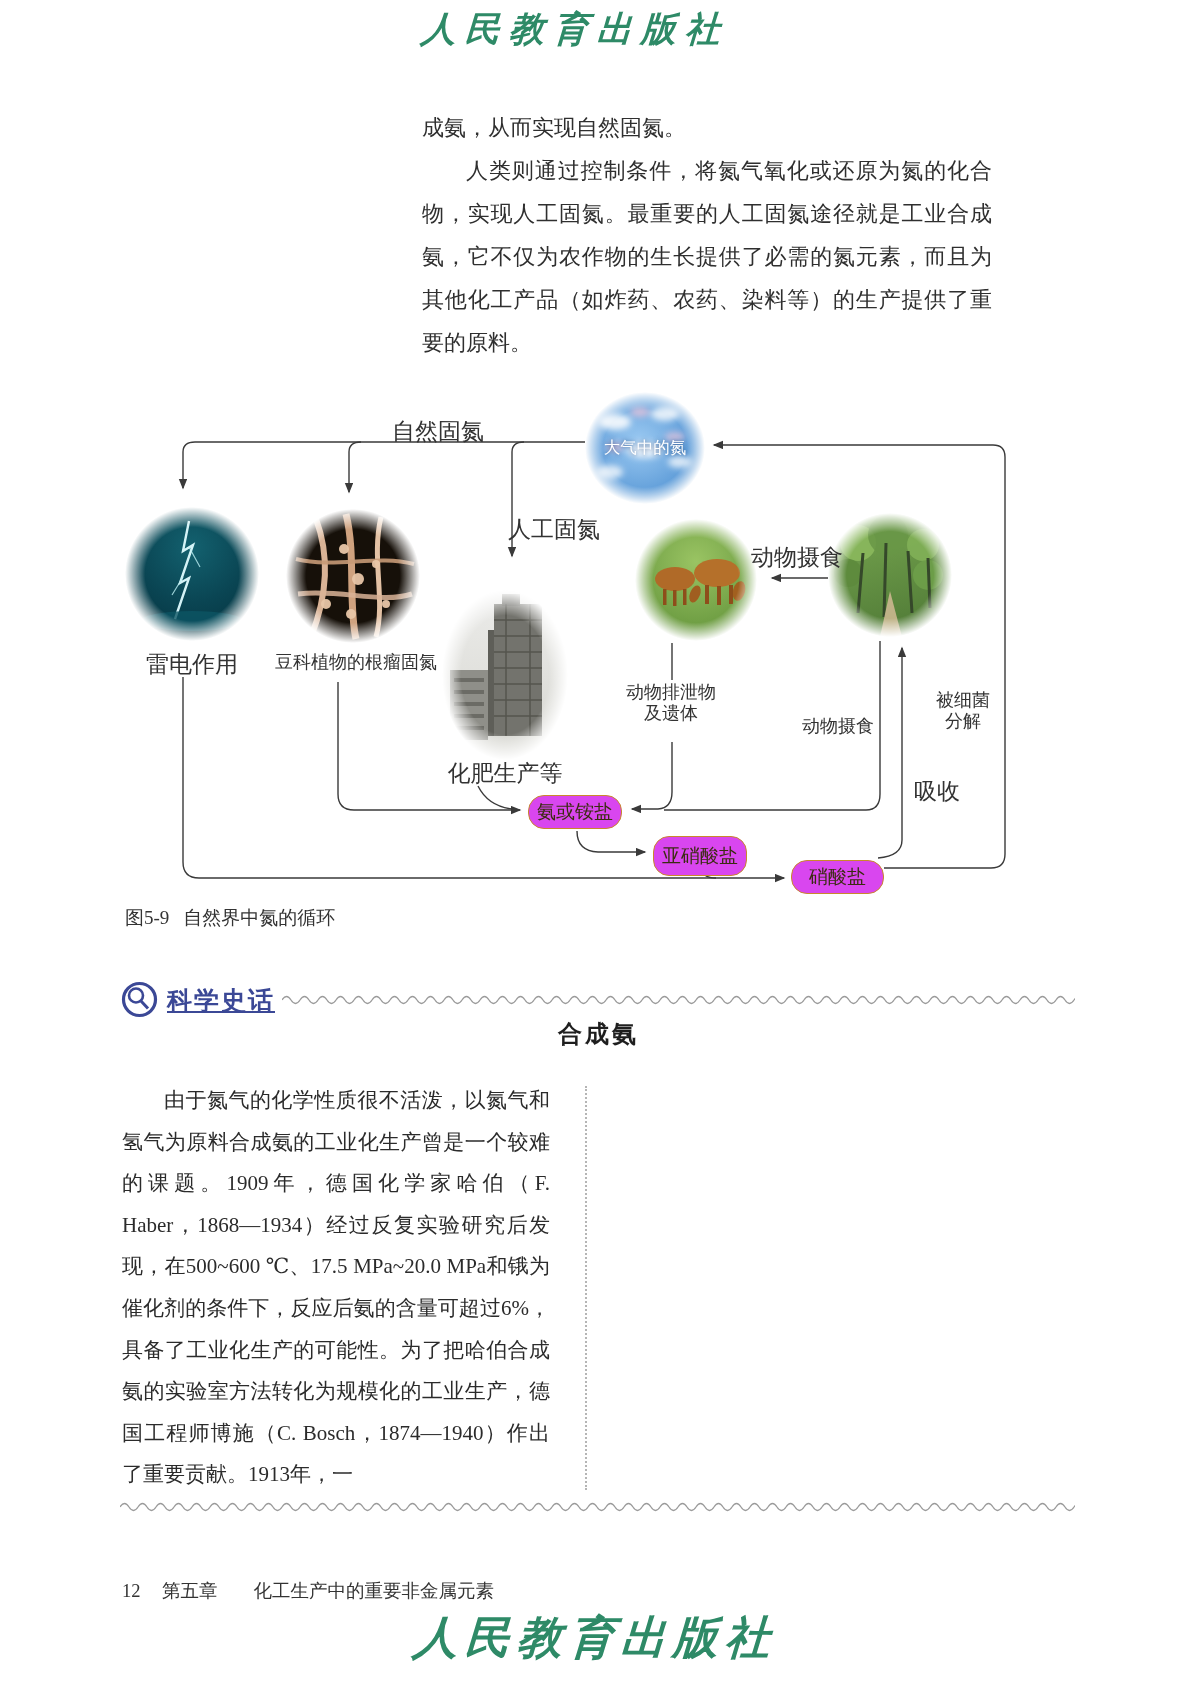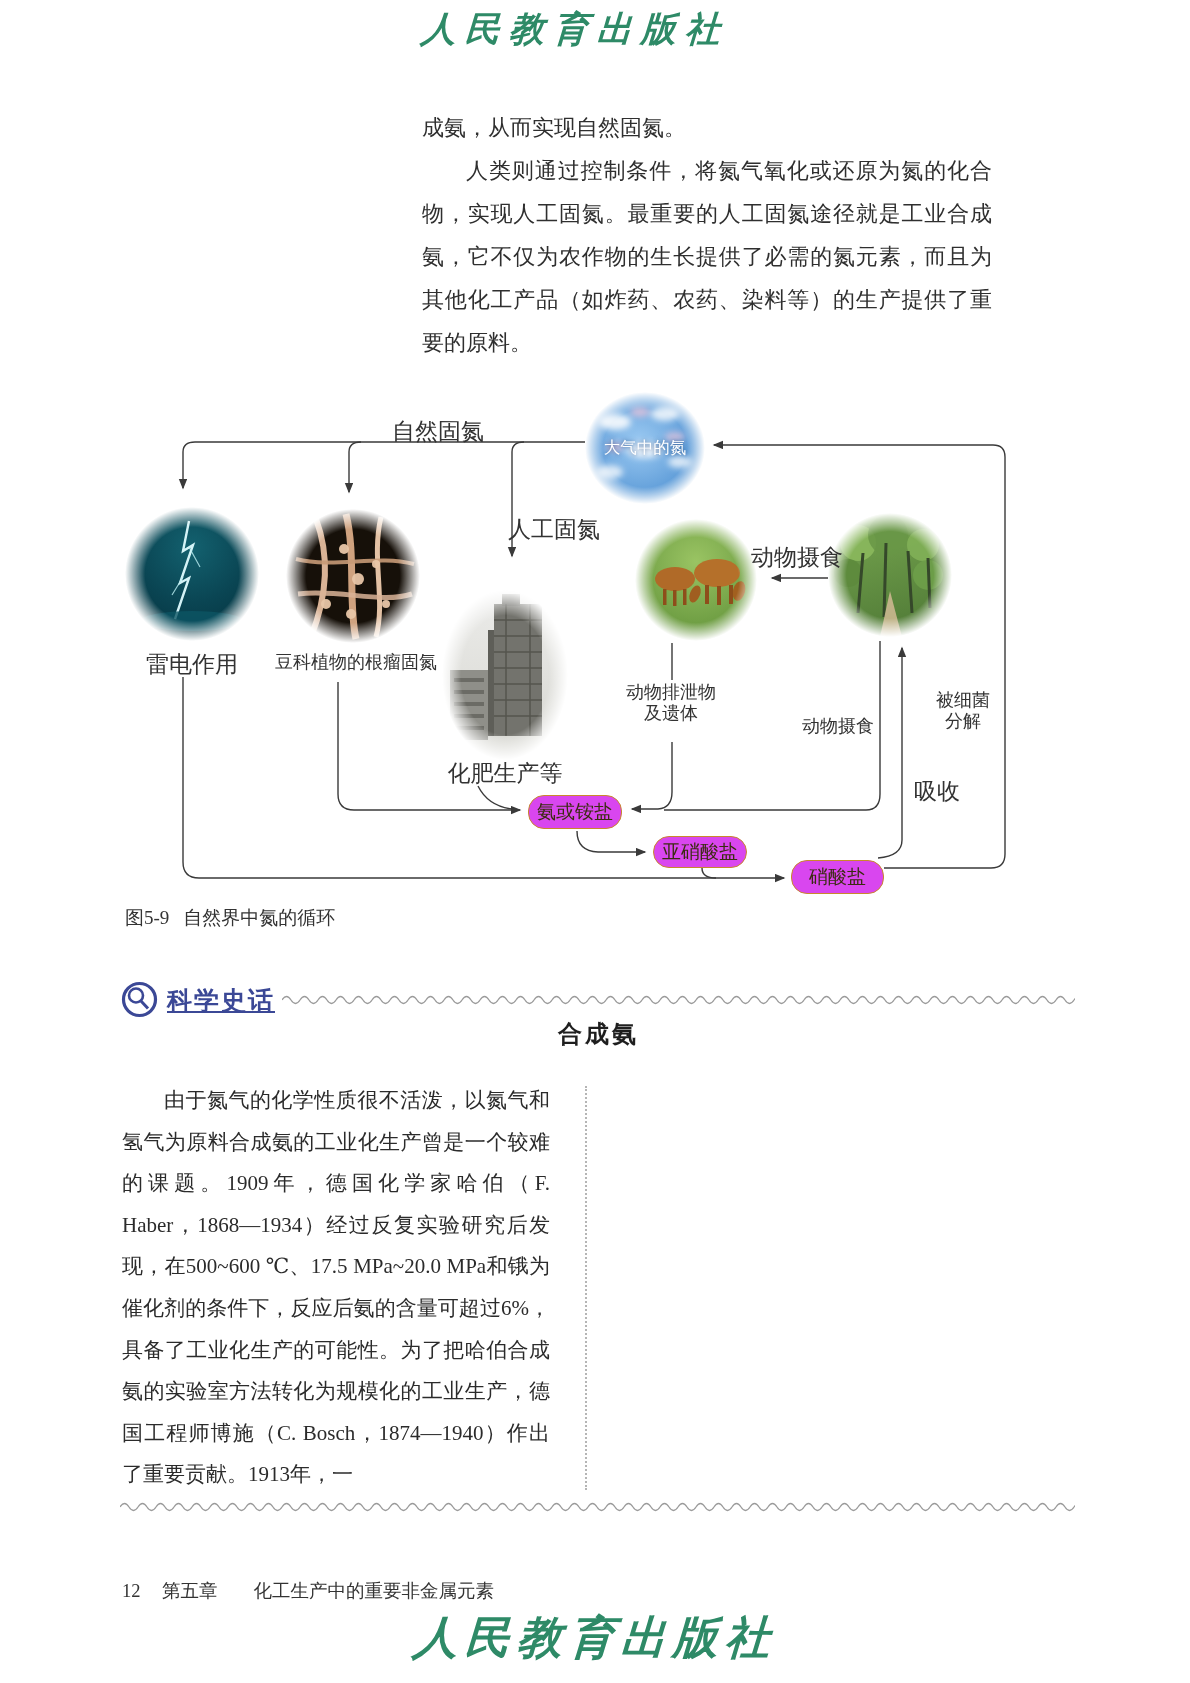--- a/index.html
+++ b/index.html
@@ -45,21 +45,21 @@
   #lbl-feeding { left:797px; top:162px; }
   #lbl-excreta { left:671px; top:302px; text-align:center; line-height:21px; font-size:18px; }
   #lbl-plant-remains { left:838px; top:334px; font-size:18px; }
   #lbl-bacteria { left:963px; top:310px; text-align:center; line-height:21px; font-size:18px; }
   #lbl-absorption { left:937px; top:396px; }
   #sky-label { position:absolute; left:50%; top:50%; transform:translate(-50%,-50%);
     color:#fff; font-size:16.5px; white-space:nowrap; text-shadow:0 0 4px rgba(20,60,120,.8); }
   .flowbox { position:absolute; background:#d946ef; border:1.5px solid #c9882d; border-radius:16px;
     display:flex; align-items:center; justify-content:center; font-size:19px; color:#3a2c10; }
   #box-ammonium { left:528px; top:415px; width:94px; height:34px; }
-  #box-nitrite  { left:653px; top:456px; width:94px; height:32px; }
+  #box-nitrite  { left:653px; top:456px; width:94px; height:40px; }
   #box-nitrate  { left:791px; top:480px; width:93px; height:34px; }
   #figure-caption { position:absolute; left:125px; top:525px; font-size:19px; color:#333; }
   #figure-caption .fig-no { margin-right:14px; }
   
   #sh-icon { position:absolute; left:121px; top:981px; width:37px; height:37px; }
   #sh-label { position:absolute; left:167px; top:984px; font-size:25px; font-weight:bold; color:#3b4896;
     font-family:"Liberation Sans","DejaVu Sans",sans-serif; letter-spacing:2px;text-decoration:underline; }
   .wave-svg { position:absolute; }
   #wave-top { left:282px; top:993px; }
   #wave-bottom { left:120px; top:1500px; }

